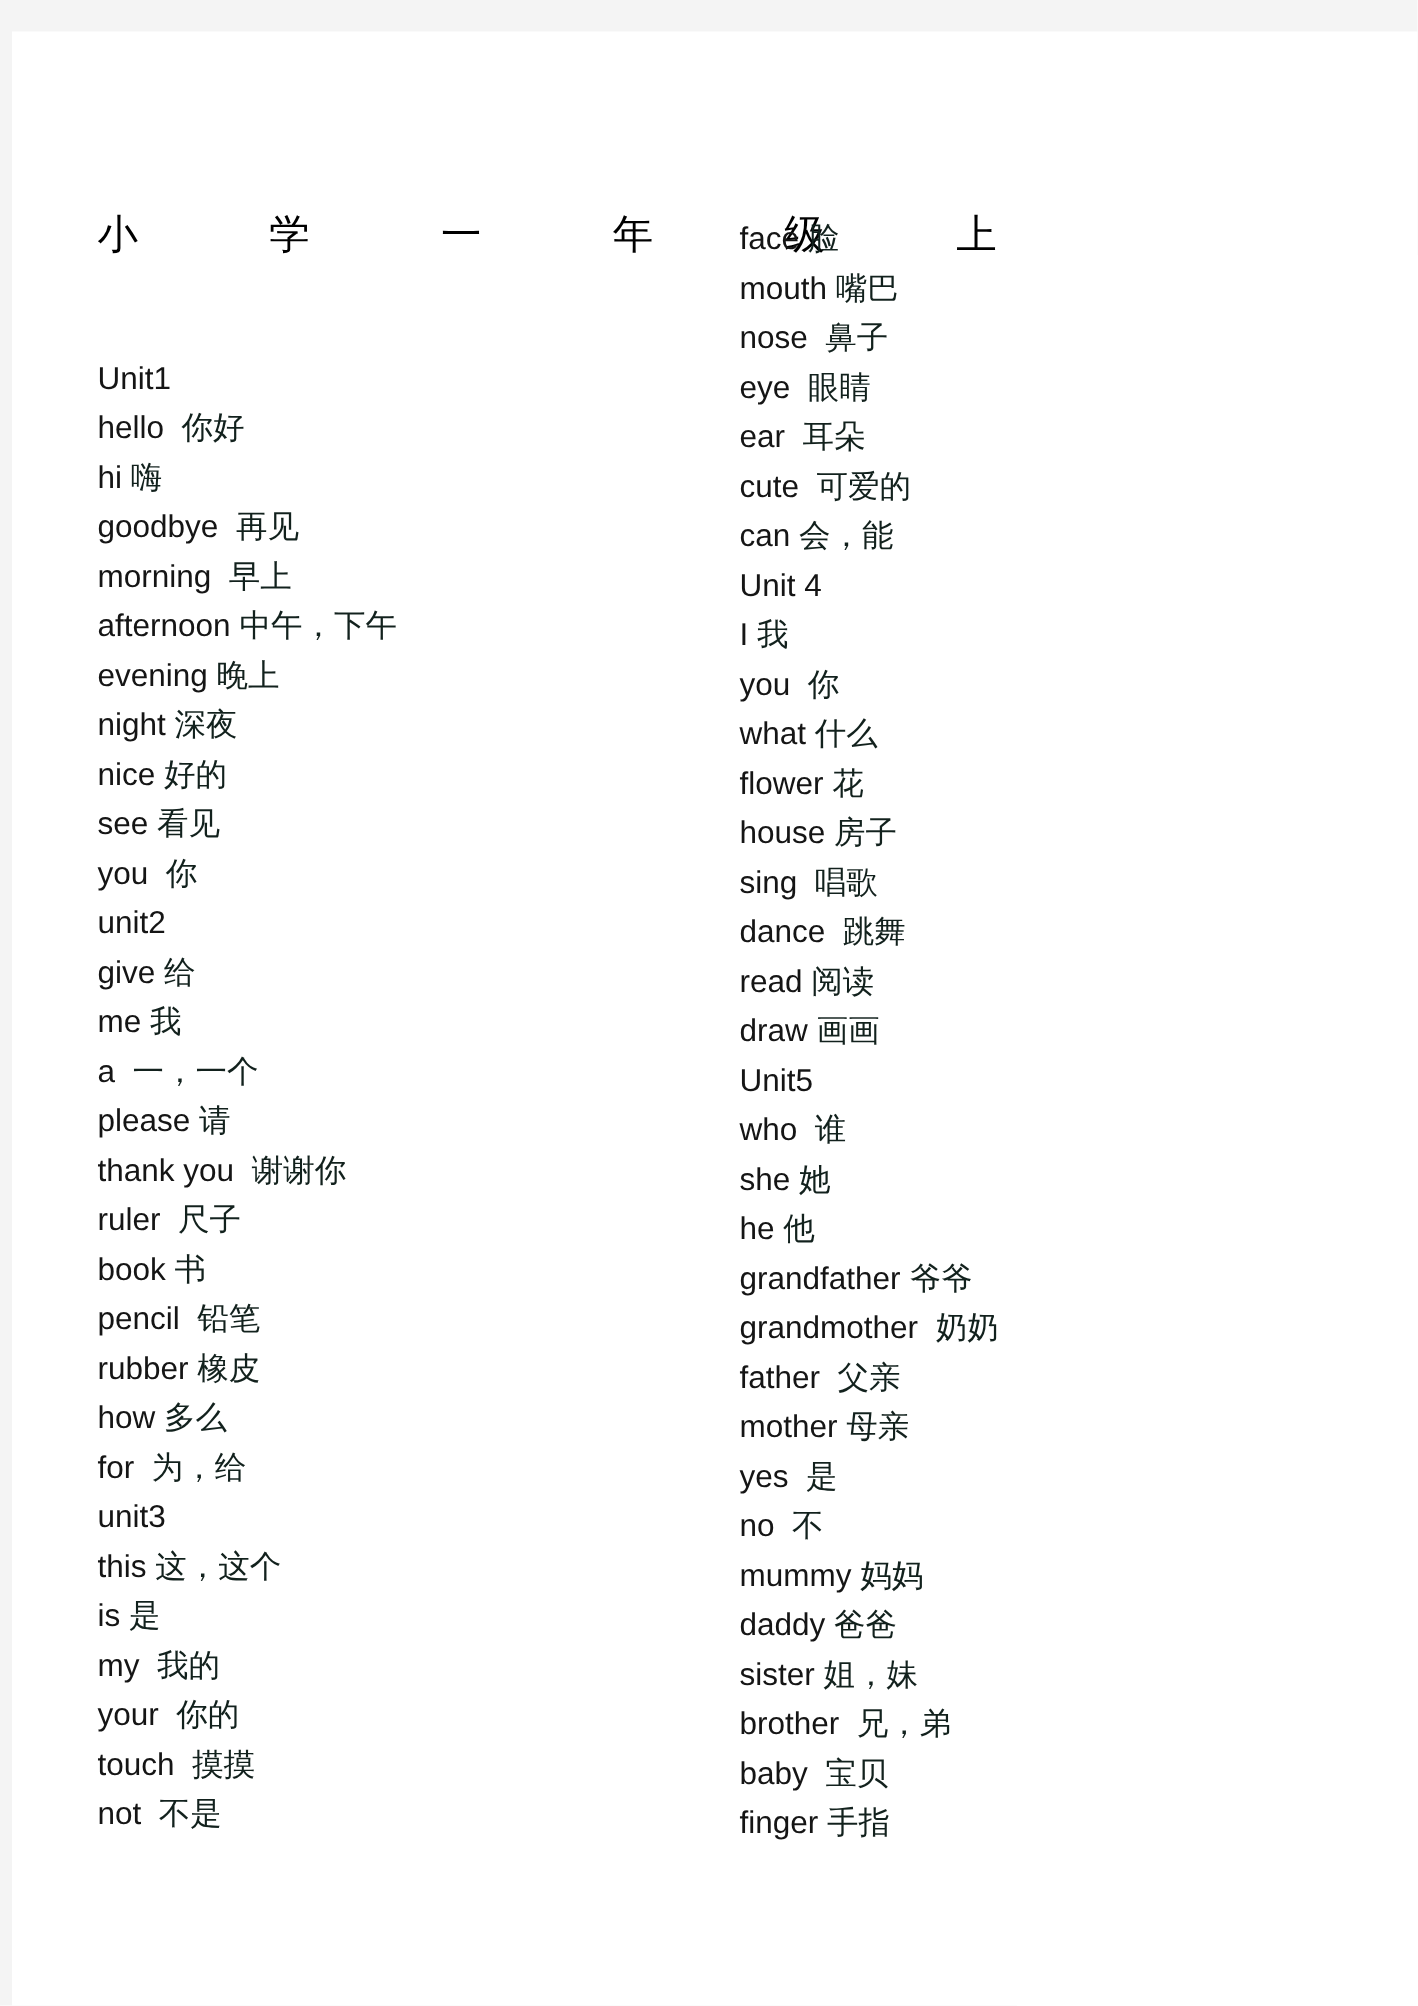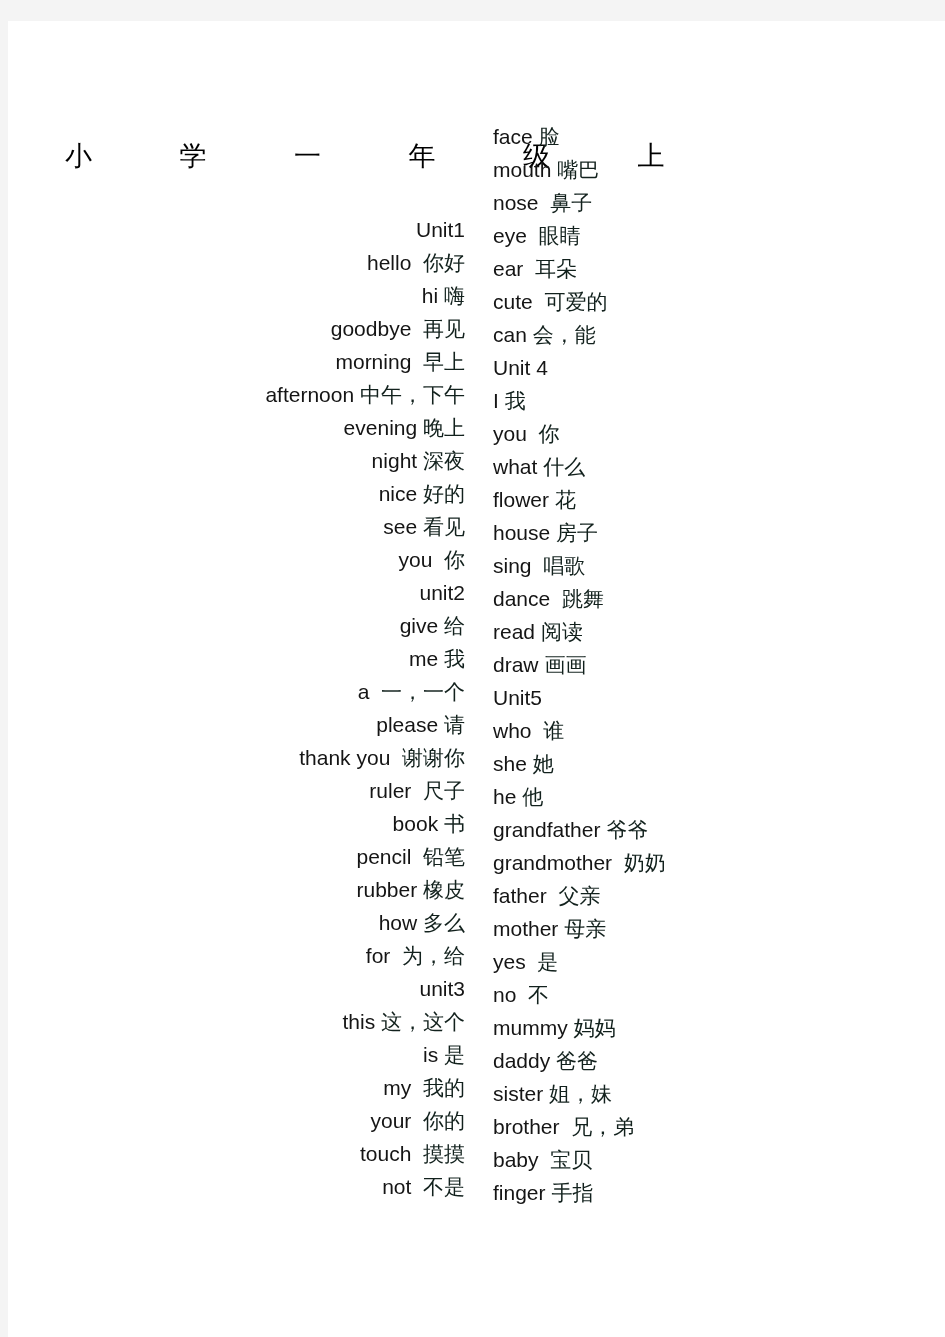--- a/index.html
+++ b/index.html
@@ -38,27 +38,27 @@
     font-weight: 400;
     margin: 0;
   }
 
   .column {
     position: absolute;
     font-size: 21px;
     line-height: 33px;
     color: #111111;
     white-space: pre;
+    margin-top: 23px;
   }
 
   #column-left {
     left: 57px;
     top: 192px;
     width: 400px;
-    text-align: right;
   }
 
   #column-right {
     left: 485px;
     top: 99px;
     width: 420px;
   }
 
   .vocab-line {
     display: block;

